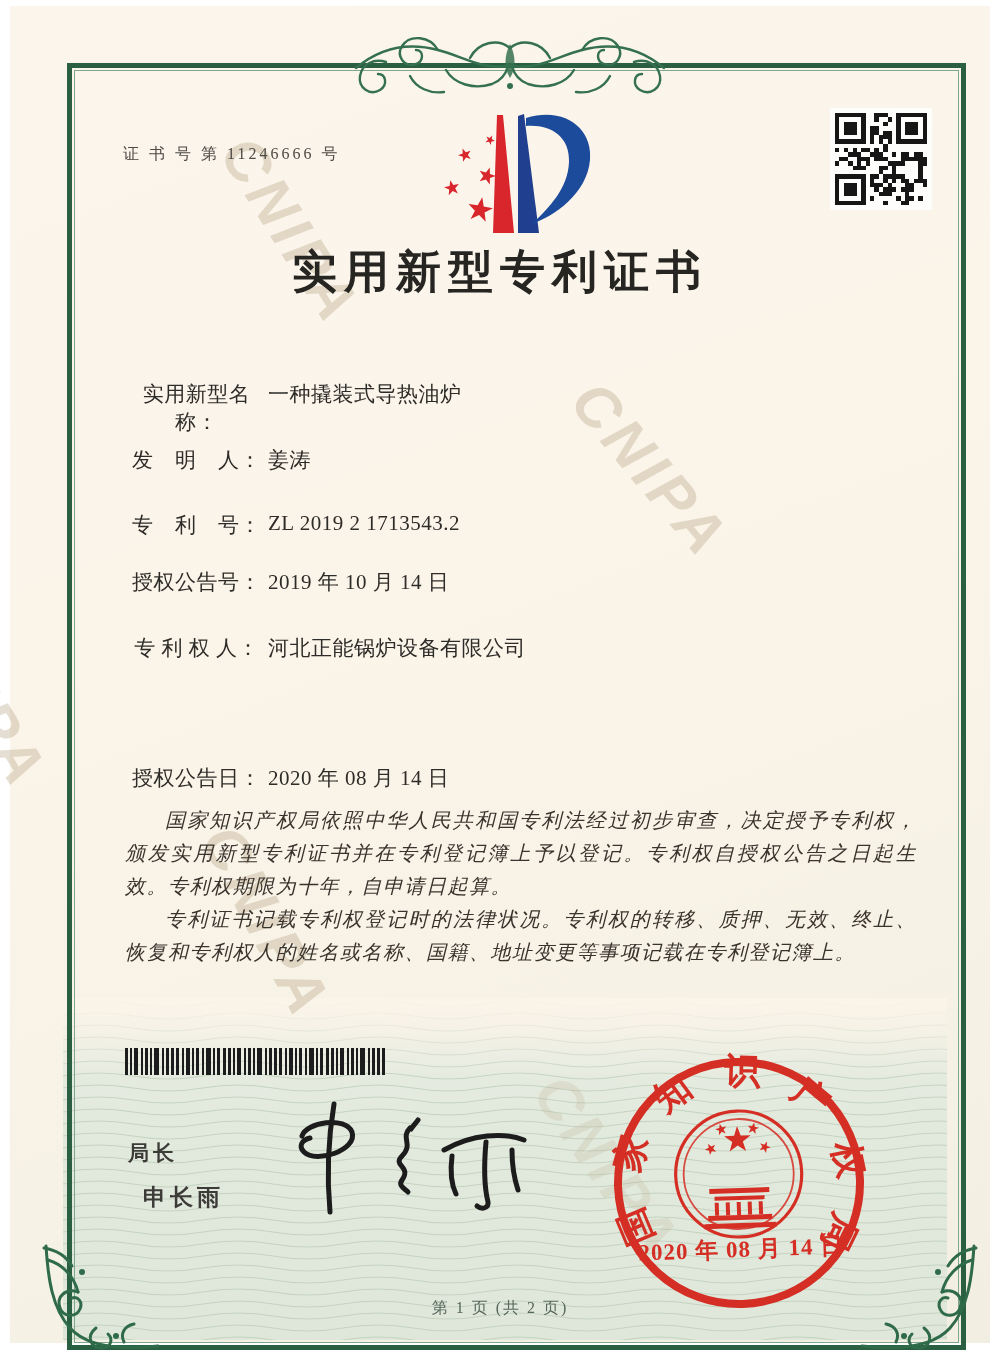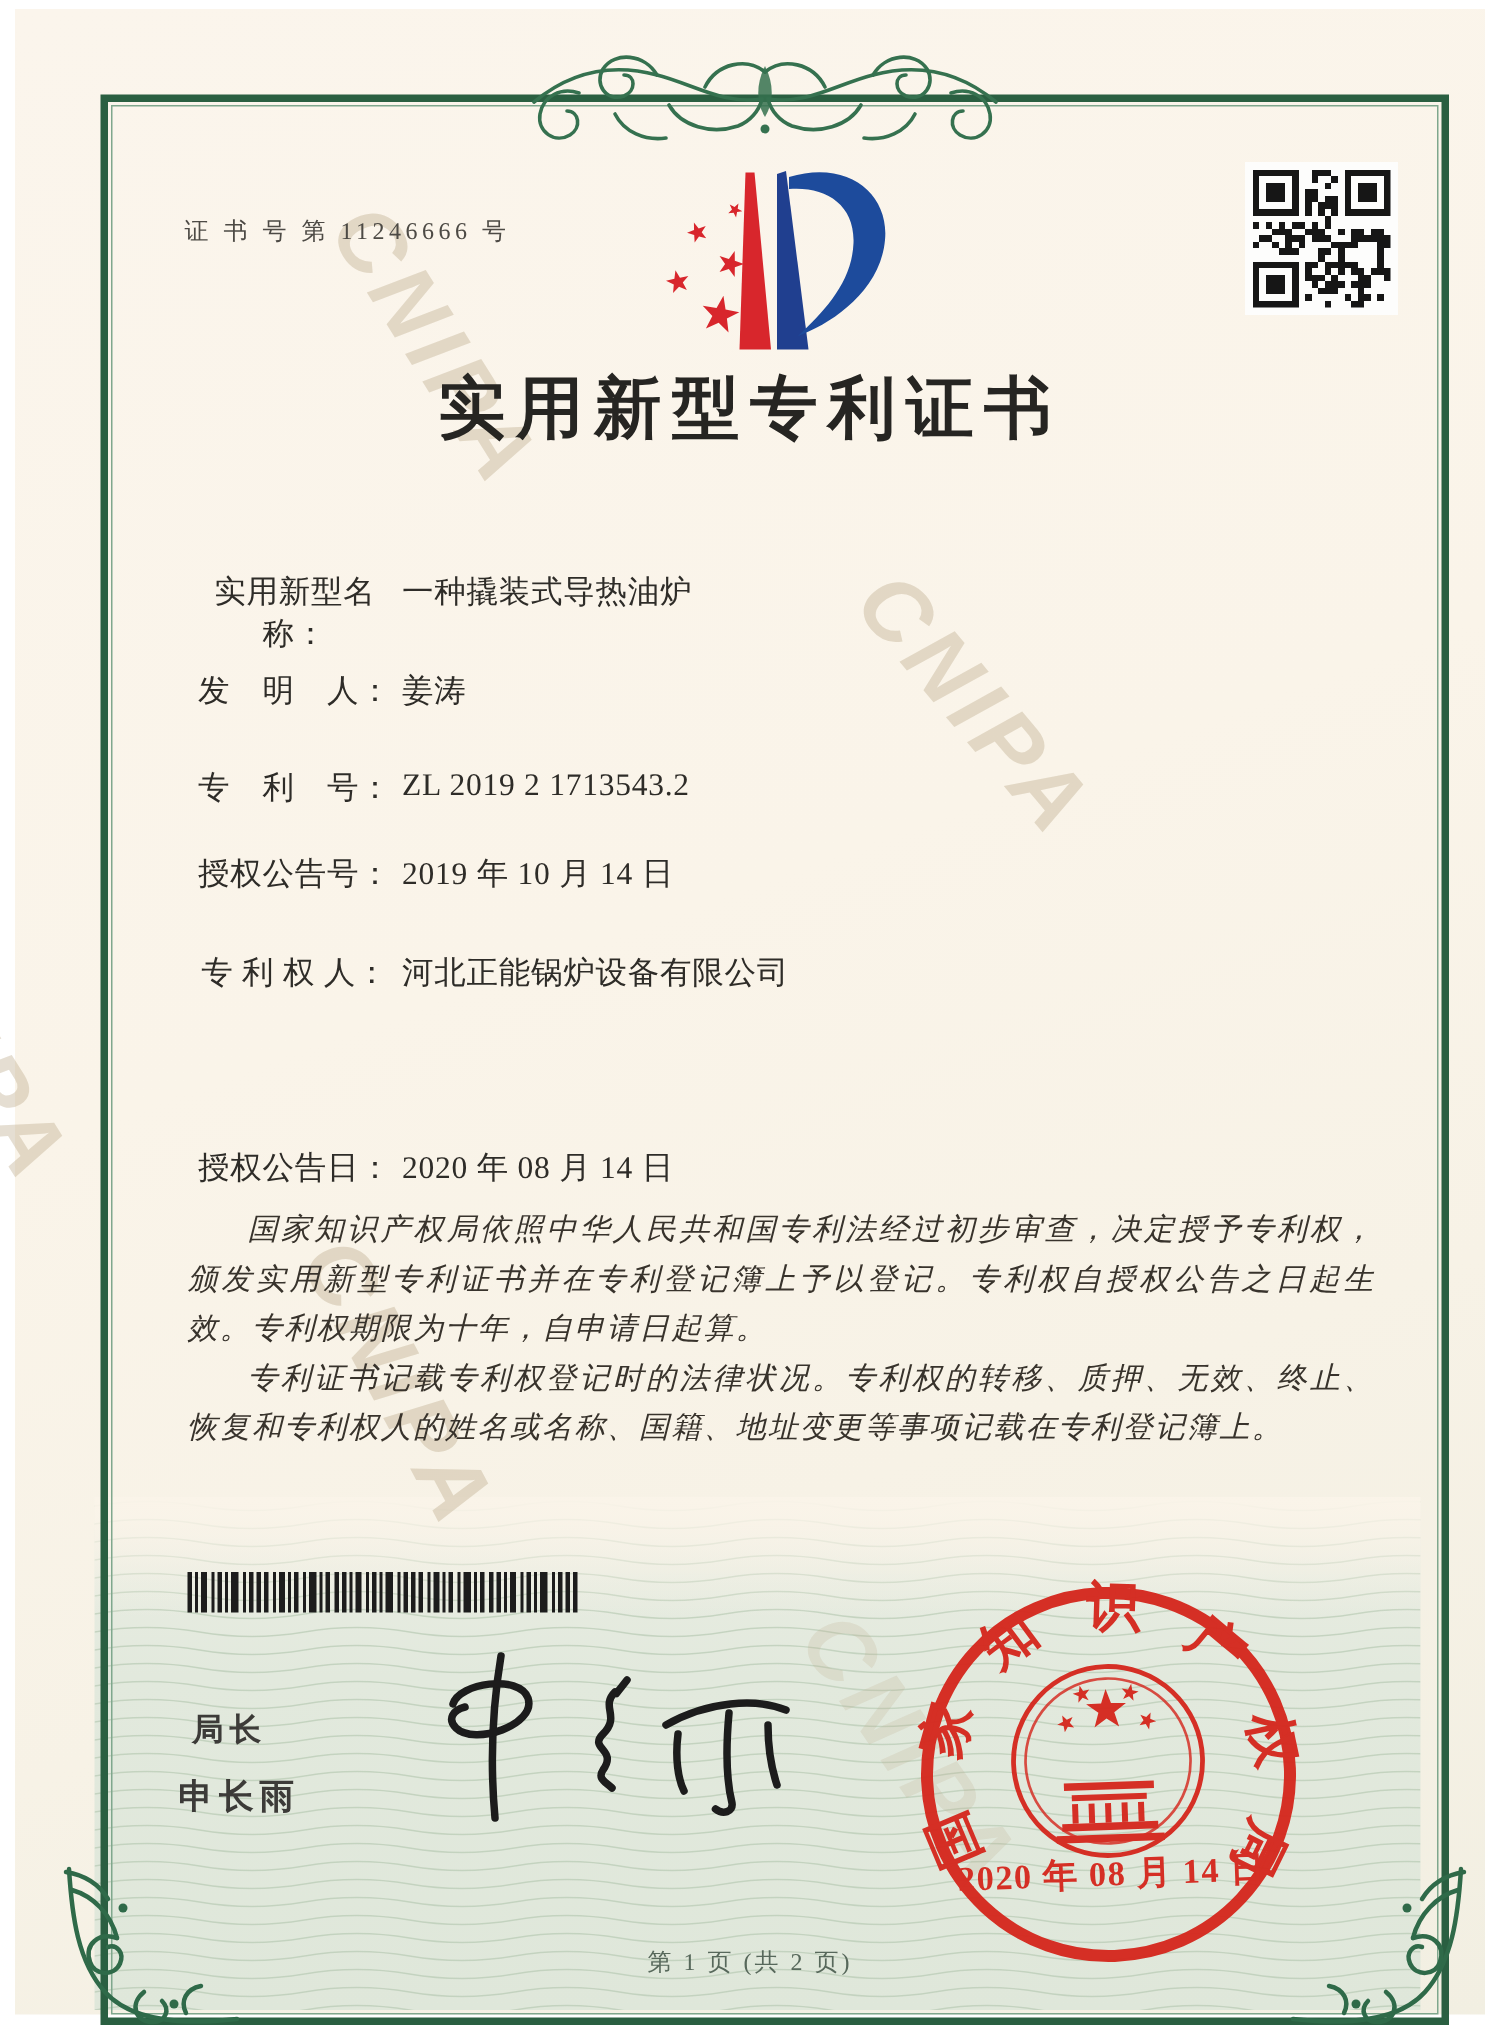--- a/index.html
+++ b/index.html
@@ -50,21 +50,21 @@
   .body-text{position:absolute;left:115px;top:798px;width:792px;z-index:3;
       font-size:20px;font-style:italic;line-height:33px;color:#38332c;
       text-align:justify;letter-spacing:1.5px;}
   .body-text p{margin:0;text-indent:2em;}
 
   
   .barcode{position:absolute;left:115px;top:1042px;width:268px;height:27px;z-index:3;font-size:0;}
   .officer-title{position:absolute;left:118px;top:1133px;z-index:3;
       font-family:"Liberation Sans","DejaVu Sans",sans-serif;font-size:21px;font-weight:600;
       color:#3c3b38;letter-spacing:4px;}
-  .officer-name{position:absolute;left:109px;top:1176px;z-index:3;
+  .officer-name{position:absolute;left:133px;top:1176px;z-index:3;
       font-family:"Liberation Sans","DejaVu Sans",sans-serif;font-size:23px;font-weight:600;
       color:#3c3b38;letter-spacing:4px;}
   .signature{position:absolute;left:262px;top:1092px;width:270px;height:125px;z-index:3;}
 
   .seal{position:absolute;left:598px;top:1046px;width:262px;height:262px;z-index:5;transform:rotate(-2deg);opacity:.96;}
   .seal svg{position:absolute;inset:0;}
   .seal .seal-date{position:absolute;left:0;top:182px;width:100%;text-align:center;
       font-size:23px;font-weight:700;color:#d5281e;letter-spacing:1px;}
 
   .page-footer{position:absolute;left:0;top:1292px;width:100%;z-index:3;text-align:center;

